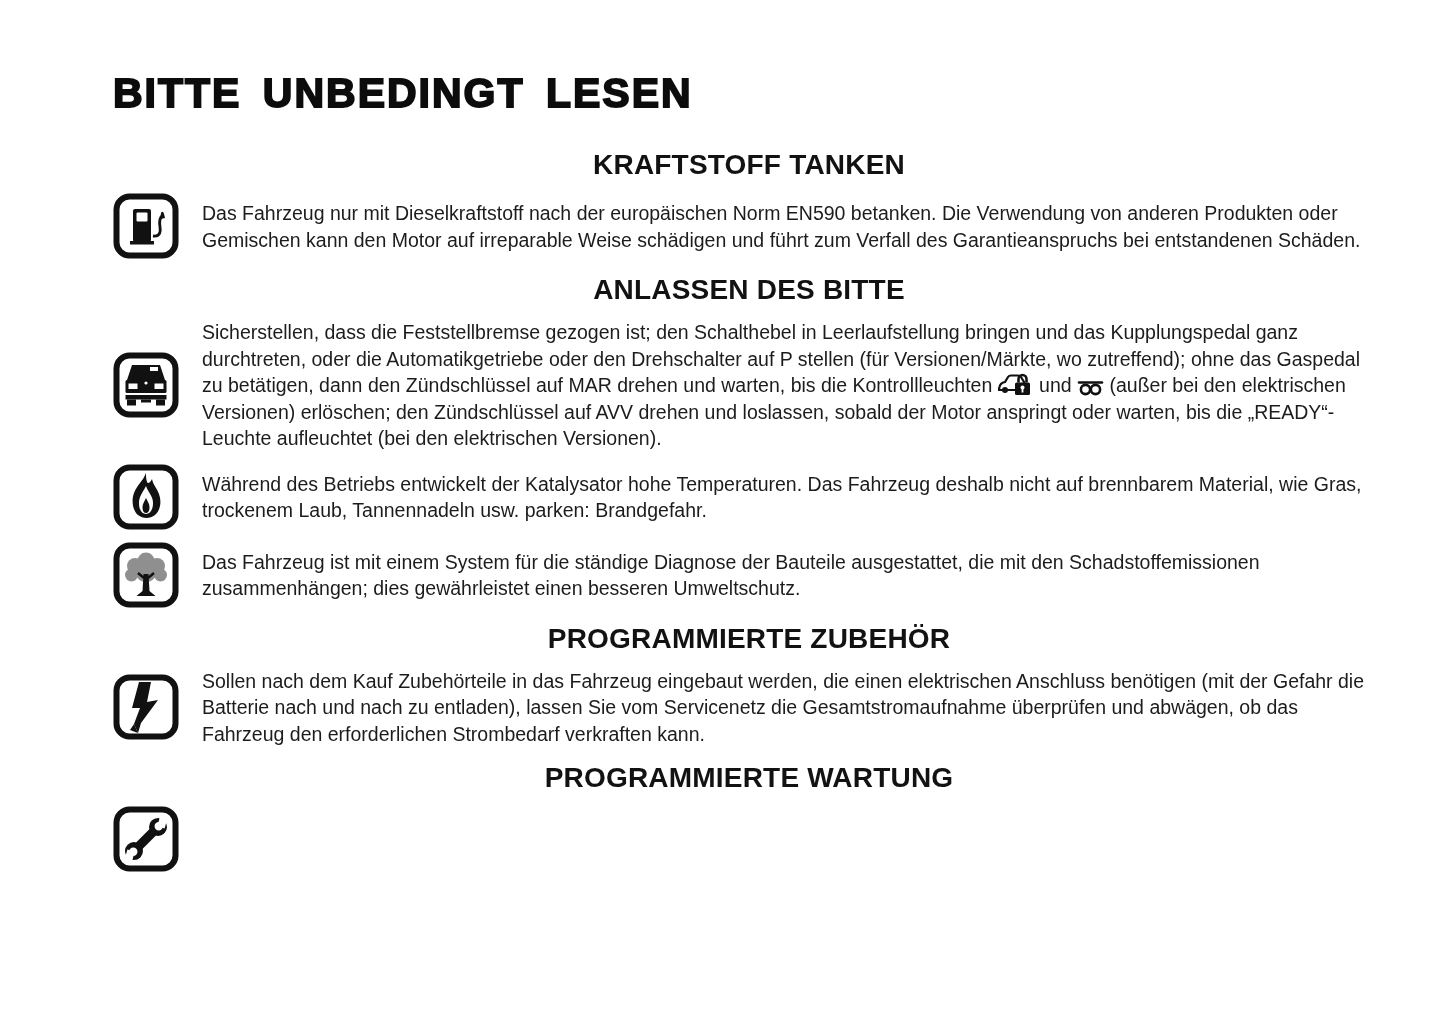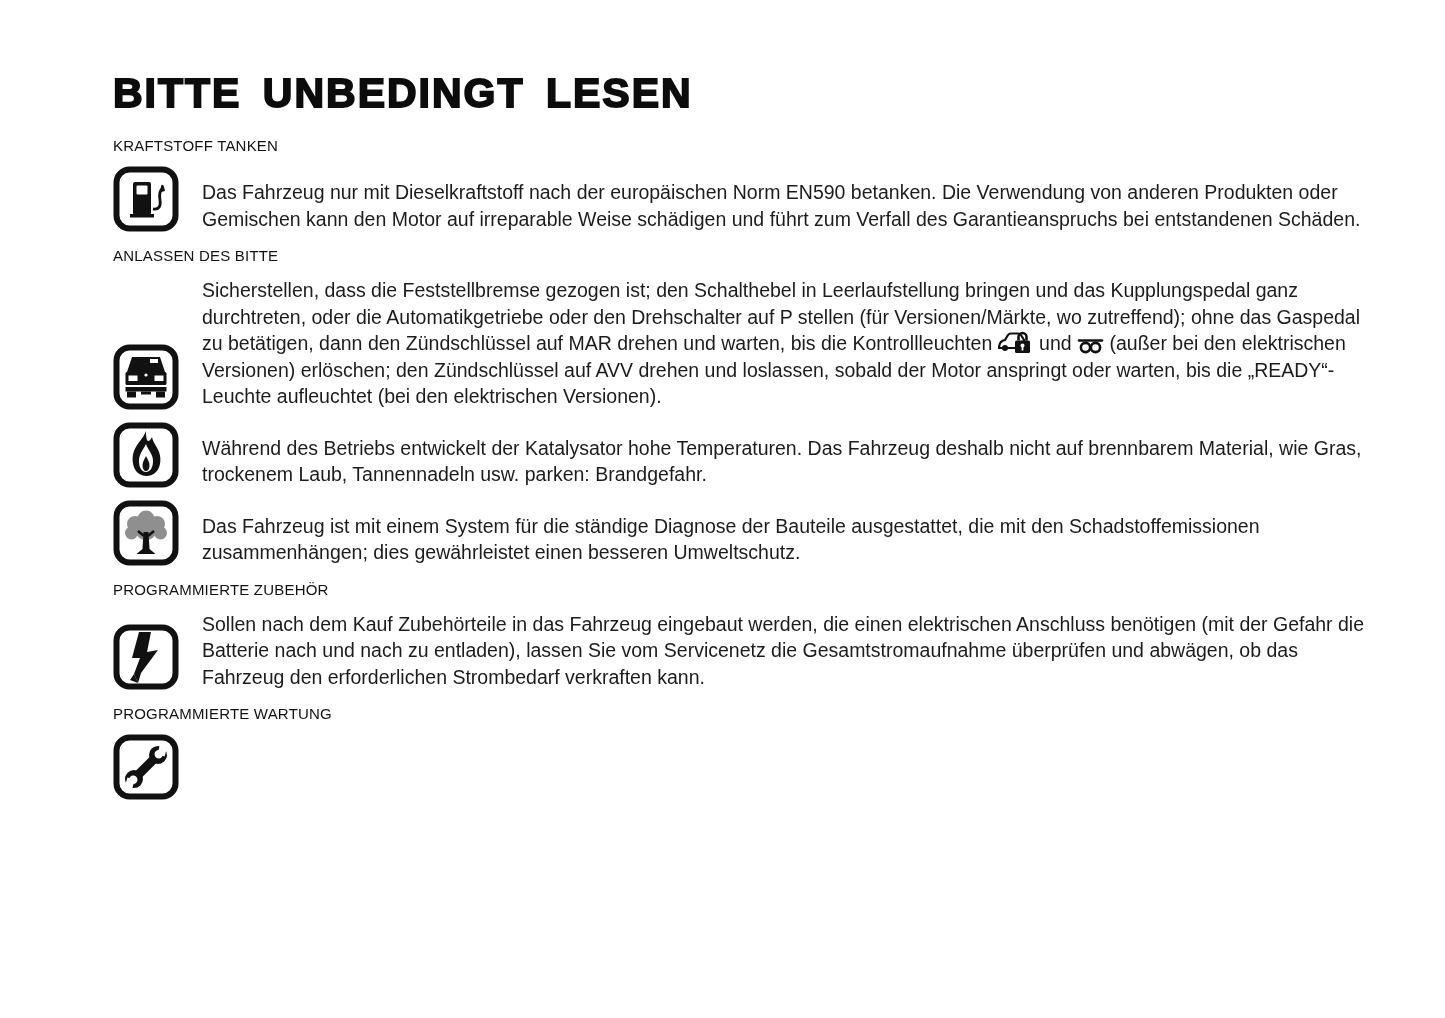--- a/index.html
+++ b/index.html
@@ -12,34 +12,35 @@
     color: #1c1c1c;
     padding: 70px 60px 0 113px;
   }
   .page-title {
     font-size: 41px;
     font-weight: bold;
     letter-spacing: 2px;
     word-spacing: 8px;
     color: #0c0c0c;
     -webkit-text-stroke: 1.8px #0c0c0c;
-    margin-bottom: 20px;
+    margin-bottom: 32px;
     white-space: nowrap;
   }
   section h2 {
-    font-size: 15px;
-    font-weight: 400;
+    font-size: 28px;
+    font-weight: 700;
     letter-spacing: 0.2px;
     color: #121212;
     margin: 15px 0 7px 0;
     white-space: nowrap;
+    text-align: center;
   }
   .row {
     display: flex;
-    align-items: flex-end;
+    align-items: center;
     margin-top: 12px;
   }
   .badge {
     flex: 0 0 66px;
     width: 66px;
     height: 66px;
     margin-right: 23px;
     display: inline-block;
   }
   .badge svg { display: block; }

